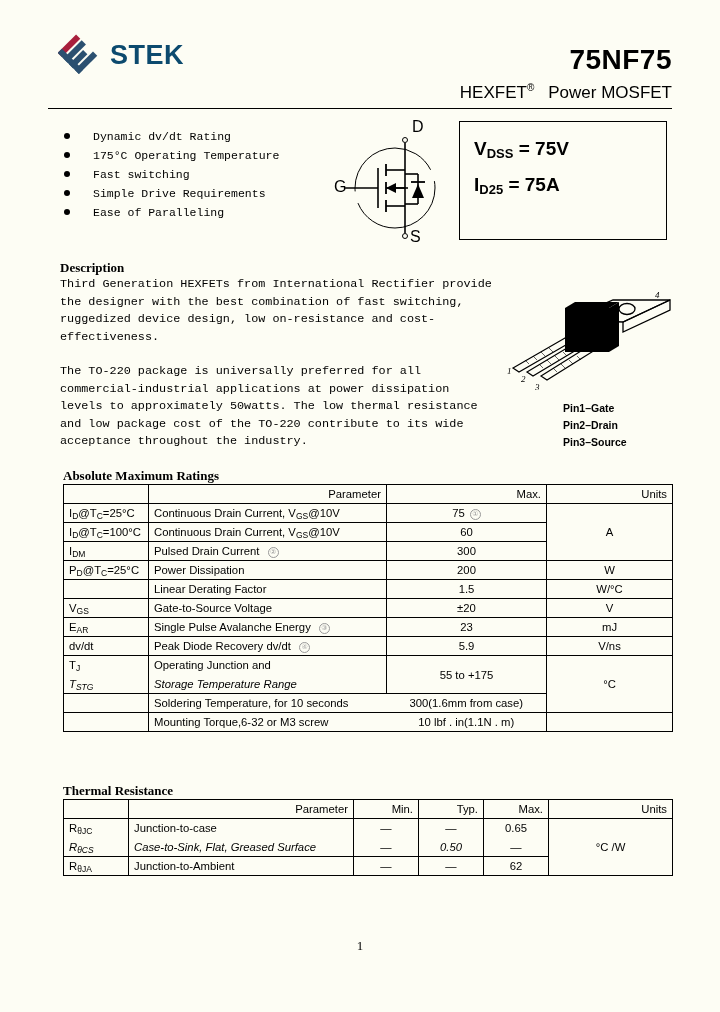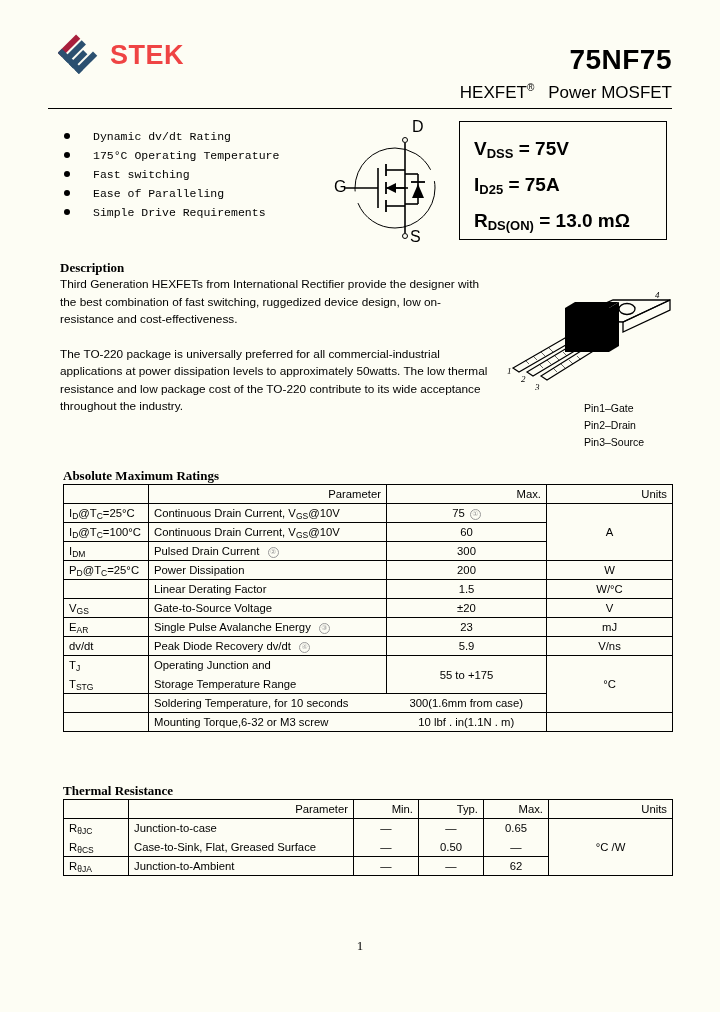--- a/index.html
+++ b/index.html
@@ -33,21 +33,21 @@
   .logo-mark {
     width: 46px;
     height: 44px;
     position: relative;
   }
   .logo-brand {
     font-size: 27px;
     font-weight: bold;
     letter-spacing: 0.5px;
     margin-left: 6px;
-    color: #ef4444;
+    color: #0c4a6e;
   }
   .part-number {
     position: absolute;
     right: 48px; top: 44px;
     font-size: 28px;
     font-weight: bold;
     letter-spacing: 0.5px;
     text-align: right;
   }
   .family-line {
@@ -142,34 +142,34 @@
     font-size: 13px;
   }
   #desc-heading { left: 60px; top: 260px; }
   .desc-body {
     position: absolute;
     left: 60px; top: 276px;
     width: 432px;
     font-size: 11.8px;
     line-height: 17.5px;
   }
-  .desc-body p { margin: 0 0 17px 0; }
+  .desc-body p { margin: 0 0 17px 0; font-family: Liberation Mono, monospace; }
 
   
   .package {
     position: absolute;
     left: 505px; top: 280px;
     width: 180px;
     height: 115px;
   }
   .pinlist {
     position: absolute;
-    left: 584px; top: 400px;
+    left: 563px; top: 400px;
     font-size: 10.5px;
-    font-weight: normal;
+    font-weight: bold;
     line-height: 17px;
   }
 
   
   #amr-heading { left: 63px; top: 468px; }
   #tr-heading  { left: 63px; top: 783px; text-align: center; }
 
   table.dt {
     position: absolute;
     border-collapse: collapse;
@@ -182,21 +182,21 @@
     font-weight: normal;
     vertical-align: middle;
     height: 19px;
     box-sizing: border-box;
   }
   table.dt th { text-align: right; }
   .c-l { text-align: left; }
   .c-c { text-align: center; }
   .nb-l { border-left: none !important; }
   .nb-r { border-right: none !important; }
-  .nb-t { border-top: none !important; }
+  .nb-t { border-top: none !important; font-style: italic; }
   .nb-b { border-bottom: none !important; }
 
   #table-amr { left: 63px; top: 484px; width: 609px; }
   #table-tr  { left: 63px; top: 799px; width: 609px; }
 
   sub.s { font-size: 8.5px; vertical-align: baseline; position: relative; top: 2px; }
   .fn {
     display: inline-block;
     width: 9px; height: 9px;
     border: 1px solid #999;
@@ -247,22 +247,22 @@
       <span>HEXFET</span><span class="reg">®</span><span class="gap"></span><span>Power MOSFET</span>
     </div>
 
     <div class="rule"></div>
   </div>
 
   <ul class="features">
     <li>Dynamic dv/dt Rating</li>
     <li>175°C Operating Temperature</li>
     <li>Fast switching</li>
+    <li>Simple Drive Requirements</li>
     <li>Ease of Paralleling</li>
-    <li>Simple Drive Requirements</li>
   </ul>
 
   <div class="symbol">
     <svg width="130" height="140" viewBox="0 0 130 140">
       <circle cx="65" cy="70" r="40" fill="none" stroke="#000" stroke-width="1" stroke-dasharray="110 12"></circle>
 
       <circle cx="75" cy="22" r="2.5" fill="none" stroke="#000" stroke-width="1"></circle>
       <line x1="75" y1="25" x2="75" y2="115" stroke="#000" stroke-width="1.6"></line>
 
       <circle cx="75" cy="118" r="2.5" fill="none" stroke="#000" stroke-width="1"></circle>
@@ -294,23 +294,20 @@
     <span class="lbl lbl-g">G</span>
     <span class="lbl lbl-s">S</span>
   </div>
 
   <div class="specbox">
     <div class="spec-line">
       <span>V</span><sub>DSS</sub><span> = 75V</span>
     </div>
     <div class="spec-line">
       <span>I</span><sub>D25</sub><span> = 75A</span>
-    </div>
-    <div class="spec-line">
-      <span>R</span><sub>DS(ON)</sub><span> = 13.0 mΩ</span>
     </div>
   </div>
 
   <div class="sec-heading" id="desc-heading">Description</div>
   <div class="desc-body">
     <p>Third Generation HEXFETs from International Rectifier provide the designer with the best combination of fast switching, ruggedized device design, low on-resistance and cost-effectiveness.</p>
     <p>The TO-220 package is universally preferred for all commercial-industrial applications at power dissipation levels to approximately 50watts. The low thermal resistance and low package cost of the TO-220 contribute to its wide acceptance throughout the industry.</p>
   </div>
 
   <div class="package">

